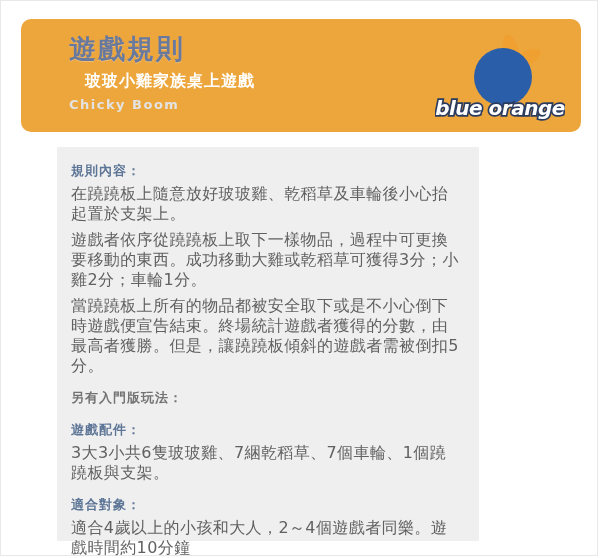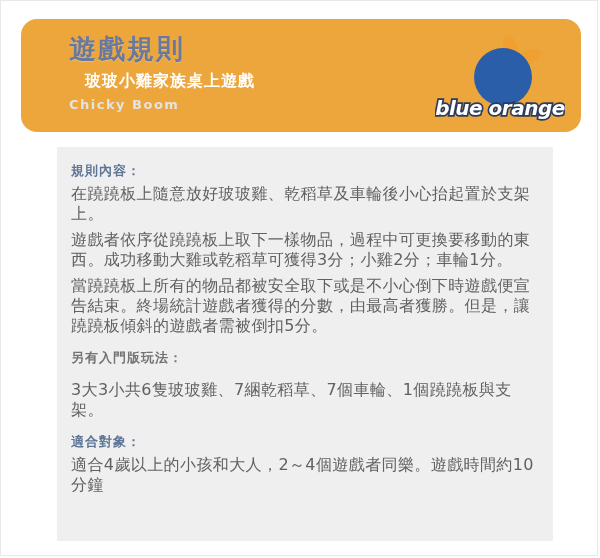--- a/index.html
+++ b/index.html
@@ -23,21 +23,21 @@
   }
 
   
   .header {
     position: absolute;
     left: 20px;
     top: 18px;
     width: 560px;
     height: 113px;
     background: #eda63c;
-    border-radius: 16px;
+    border-radius: 10px;
     box-sizing: border-box;
   }
   .header-text {
     position: absolute;
     left: 48px;
     top: 12px;
     width: 380px;
   }
   .title-zh {
     font-size: 27px;
@@ -73,21 +73,21 @@
     width: 130px;
     height: 100px;
   }
   .bo-logo svg { display: block; }
 
   
   .panel {
     position: absolute;
     left: 56px;
     top: 146px;
-    width: 496px;
+    width: 422px;
     height: 394px;
     background: #efefef;
     border-radius: 1px;
     box-sizing: border-box;
   }
   .panel-inner {
     position: absolute;
     left: 14px;
     top: 14px;
     right: 18px;
@@ -149,20 +149,21 @@
         <p class="body-line">在蹺蹺板上隨意放好玻玻雞、乾稻草及車輪後小心抬起置於支架上。</p>
         <p class="body-line">遊戲者依序從蹺蹺板上取下一樣物品，過程中可更換要移動的東西。成功移動大雞或乾稻草可獲得3分；小雞2分；車輪1分。</p>
         <p class="body-line">當蹺蹺板上所有的物品都被安全取下或是不小心倒下時遊戲便宣告結束。終場統計遊戲者獲得的分數，由最高者獲勝。但是，讓蹺蹺板傾斜的遊戲者需被倒扣5分。</p>
       </div>
 
       <div class="block">
         <p class="sec-head alt">另有入門版玩法：</p>
       </div>
 
       <div class="block">
+        <p class="sec-head">遊戲配件：</p>
         <p class="body-line">3大3小共6隻玻玻雞、7綑乾稻草、7個車輪、1個蹺蹺板與支架。</p>
       </div>
 
       <div class="block tight">
         <p class="sec-head">適合對象：</p>
         <p class="body-line">適合4歲以上的小孩和大人，2～4個遊戲者同樂。遊戲時間約10分鐘</p>
       </div>
 
     </div>
   </div>

